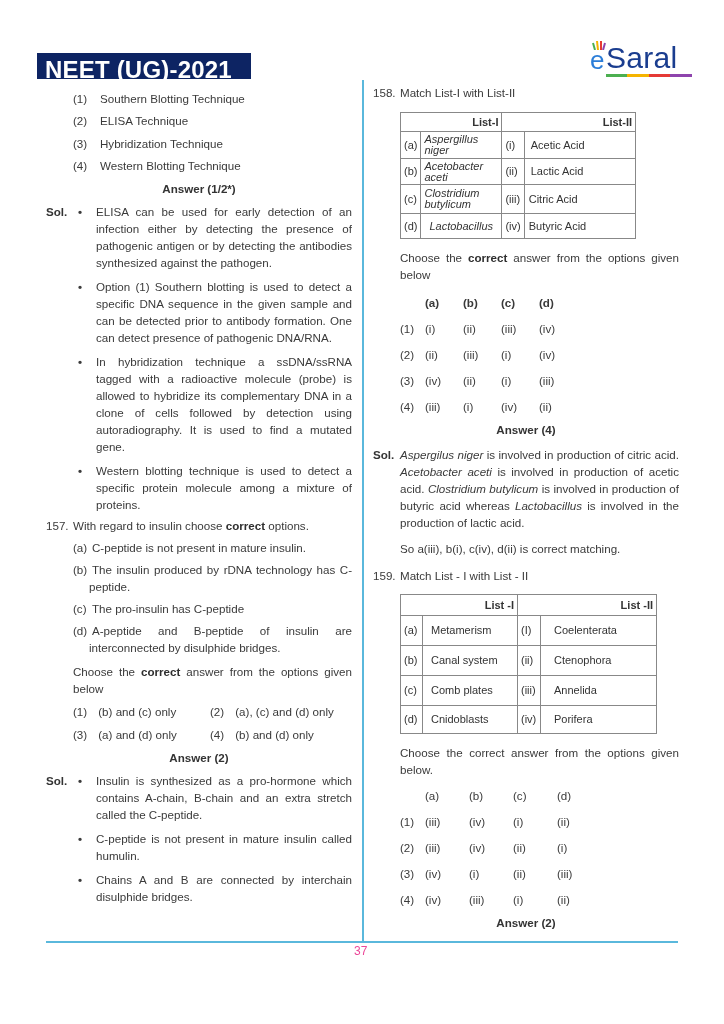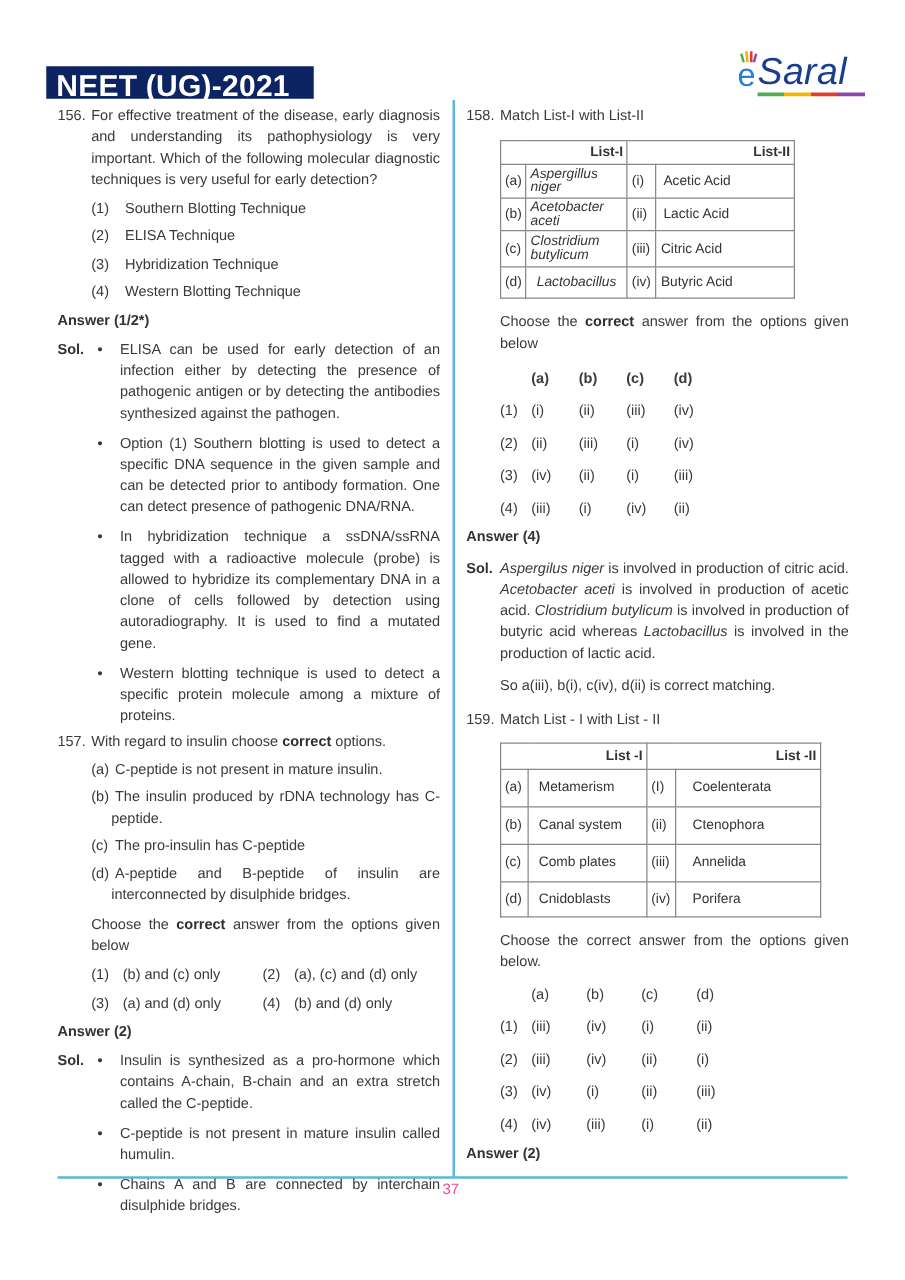--- a/index.html
+++ b/index.html
@@ -2,39 +2,39 @@
 <html><head>
 <meta charset="utf-8">
 <style>
   * { box-sizing: border-box; margin: 0; padding: 0; }
   html, body { width: 724px; height: 1024px; background: #ffffff; overflow: hidden; }
   body { position: relative; font-family: "Liberation Sans", sans-serif; color: #3a3a3a; font-size: 11.6px; line-height: 17px; }
 
   .header-badge { position: absolute; left: 37px; top: 53px; width: 214px; height: 26px; background: #0d2463; color: #fff; font-family: "Liberation Sans", sans-serif; font-weight: bold; font-size: 24px; line-height: 33px; padding-left: 8px; letter-spacing: 0.2px; }
 
   .logo { position: absolute; left: 590px; top: 40px; width: 105px; height: 40px; }
-  .logo-text { position: absolute; left: 16px; top: 0; font-family: "Liberation Sans", sans-serif; font-size: 30px; line-height: 36px; color: #1a3d8f; letter-spacing: 0.3px; font-style: italic; }
+  .logo-text { position: absolute; left: 16px; top: 0; font-family: "Liberation Sans", sans-serif; font-size: 30px; line-height: 36px; color: #1a3d8f; letter-spacing: 0.3px; }
   .logo-e { position: absolute; left: 0; top: 4px; font-family: "Liberation Sans", sans-serif; font-size: 26px; line-height: 32px; color: #2b7dd8; }
   .logo-rays { position: absolute; left: 2px; top: 0; width: 14px; height: 10px; }
   .logo-underline { position: absolute; left: 16px; top: 34px; width: 86px; height: 3px; background: linear-gradient(90deg,#4caf50 0%,#4caf50 25%,#f5b400 25%,#f5b400 50%,#e53935 50%,#e53935 75%,#8e44ad 75%,#8e44ad 100%); }
 
   .col-divider { position: absolute; left: 362px; top: 80px; width: 1.5px; height: 862px; background: #5ab8dc; }
   .bottom-rule { position: absolute; left: 46px; top: 941px; width: 632px; height: 1.5px; background: #5ab8dc; }
   .page-number { position: absolute; left: 354px; top: 943px; width: 20px; font-size: 12px; color: #ec4899; }
 
   .col { position: absolute; }
   .left-col { left: 46px; top: 84px; width: 306px; }
   .right-col { left: 373px; top: 84px; width: 306px; }
 
   .q { position: relative; padding-left: 27px; text-align: justify; }
   .q .qnum { position: absolute; left: 0; top: 0; }
   .opt { position: relative; padding-left: 54px; margin-top: 5.5px; }
   .opt .on { position: absolute; left: 27px; }
   .bold { font-weight: bold; color: #2f2f2f; }
-  .ans { font-weight: bold; color: #333; margin-top: 6px; }
+  .ans { font-weight: bold; color: #333; margin-top: 6px; text-align: center; }
   .sol { position: relative; margin-top: 6px; }
   .sol-label { position: absolute; left: 0; top: 0; font-weight: bold; color: #333; }
   .bullet { position: relative; padding-left: 50px; text-align: justify; margin-bottom: 7px; }
   .bullet .dot { position: absolute; left: 32px; top: 0; font-weight: bold; }
   .sub { position: relative; padding-left: 43px; margin-top: 5px; text-align: justify; }
   .sub .sl { position: absolute; left: 27px; }
   .para { padding-left: 27px; text-align: justify; margin-top: 7px; }
   .pair-row { display: flex; padding-left: 27px; margin-top: 6px; }
   .pair-row .pc { width: 137px; }
   .pair-row .pn { display: inline-block; width: 22px; }
@@ -72,24 +72,20 @@
   <span class="logo-text">Saral</span>
   <div class="logo-underline"></div>
 </div>
 
 <div class="col-divider"></div>
 <div class="bottom-rule"></div>
 <div class="page-number">37</div>
 
 <div class="col left-col">
 
-  <div class="q">
-    <span class="qnum">156.</span>
-    <span>For effective treatment of the disease, early diagnosis and understanding its pathophysiology is very important. Which of the following molecular diagnostic techniques is very useful for early detection?</span>
-  </div>
   <div style="margin-top:4px">
     <div class="opt"><span class="on">(1)</span><span>Southern Blotting Technique</span></div>
     <div class="opt"><span class="on">(2)</span><span>ELISA Technique</span></div>
     <div class="opt"><span class="on">(3)</span><span>Hybridization Technique</span></div>
     <div class="opt"><span class="on">(4)</span><span>Western Blotting Technique</span></div>
   </div>
   <div class="ans">Answer (1/2*)</div>
   <div class="sol">
     <span class="sol-label">Sol.</span>
     <div class="bullet"><span class="dot">•</span><span>ELISA can be used for early detection of an infection either by detecting the presence of pathogenic antigen or by detecting the antibodies synthesized against the pathogen.</span></div>

